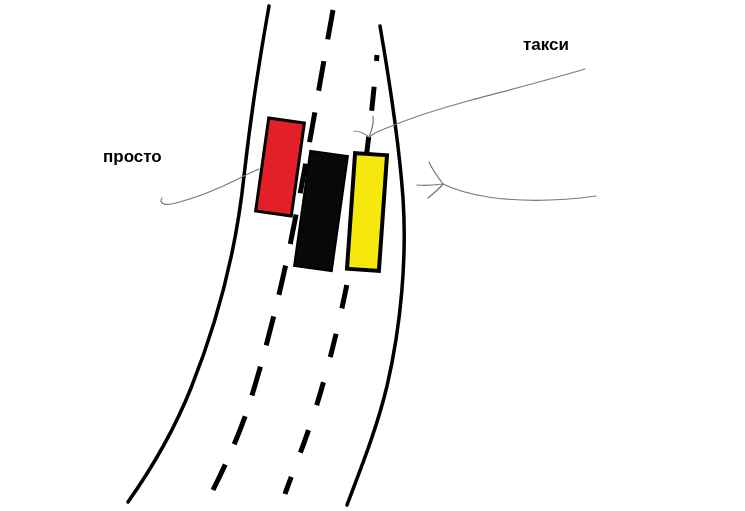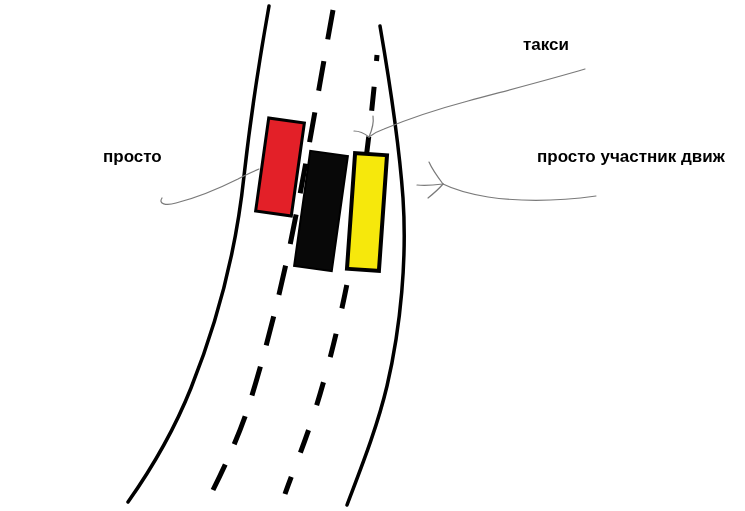--- a/index.html
+++ b/index.html
@@ -64,15 +64,14 @@
       <path d="M 369 137 C 364 133 359 131 354 131"></path>
       <path d="M 596 196 C 560 201 522 202 488 197 C 470 194 455 190 443 184"></path>
       <path d="M 443 184 C 437 176 432 169 429 162"></path>
       <path d="M 443 184 C 435 185 426 186 417 185"></path>
       <path d="M 443 184 C 438 190 433 194 428 198"></path>
     </g>
   </svg>
 
   <div class="label label-taxi">такси</div>
   <div class="label label-author">просто</div>
-  <div class="label label-participant">просто участник движ</div>
 
 </div>
 
 </body></html>

